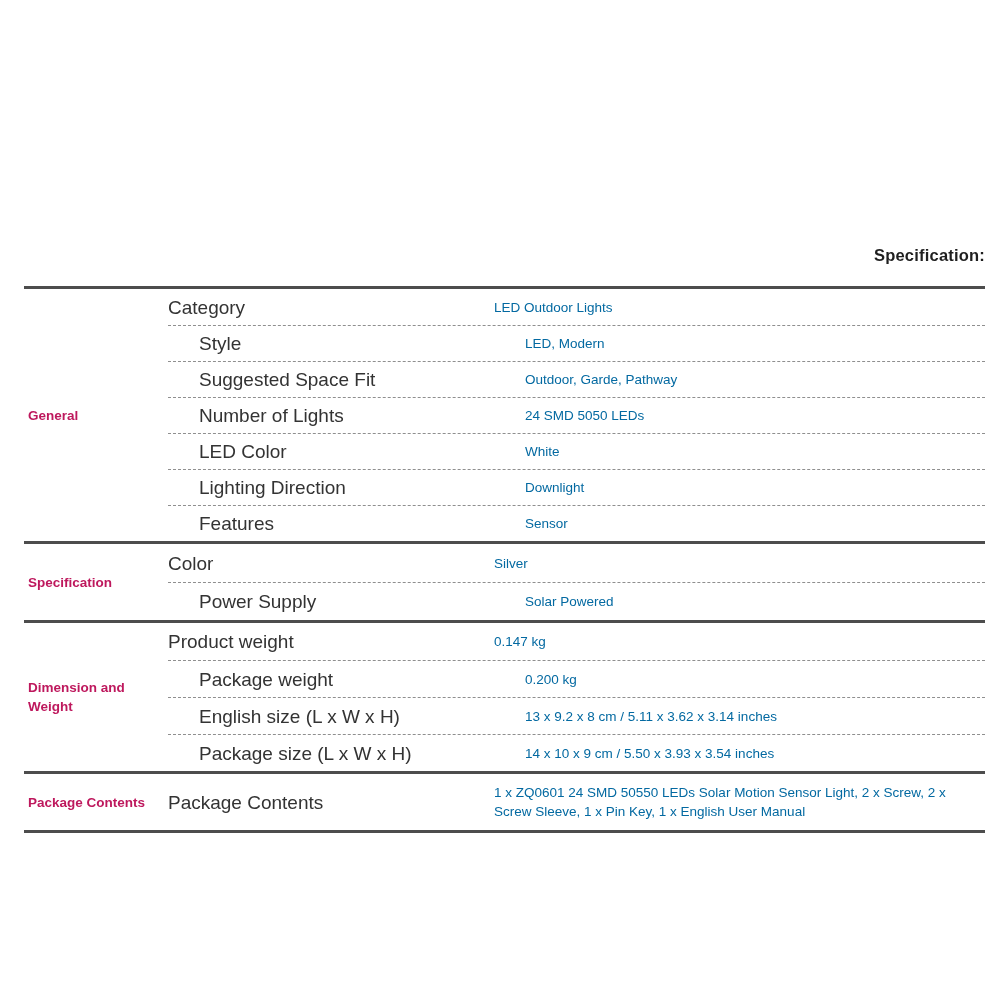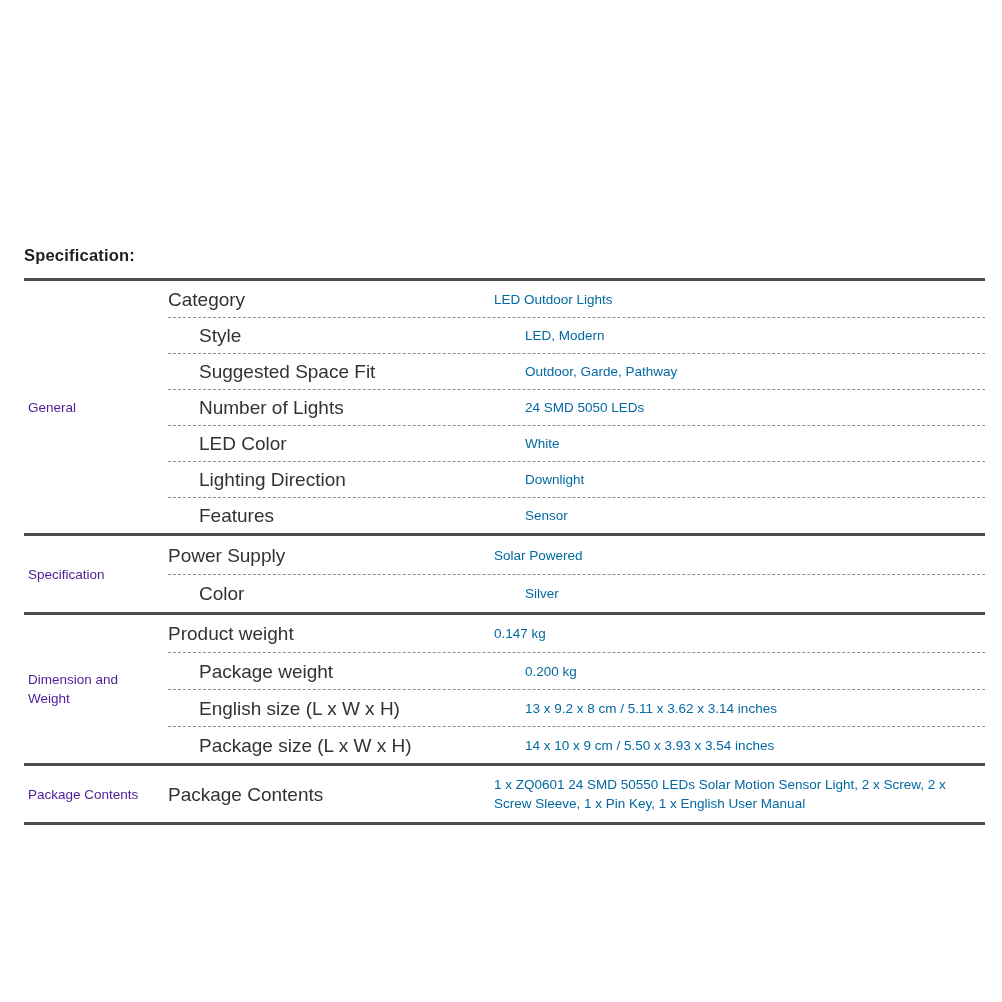--- a/index.html
+++ b/index.html
@@ -12,40 +12,41 @@
   }
   .page {
     width: 1002px; height: 1002px;
     padding: 246px 17px 0 24px;
   }
   .heading {
     font-size: 16.5px;
     font-weight: bold;
     color: #1f1f1f;
     letter-spacing: 0.2px;
-    margin-bottom: 13px;
+    margin-bottom: 21px;
+    text-align: right;
   }
   .spec-table {
     width: 961px;
     border-top: 3px solid #4d4d4d;
     border-bottom: 3px solid #4d4d4d;
   }
   .section {
     display: flex;
     border-top: 3px solid #4d4d4d;
   }
   .section:first-child { border-top: none; }
   .section-name {
     width: 144px;
     flex: 0 0 144px;
     display: flex;
     align-items: center;
-    font-weight: normal;
+    font-weight: bold;
     font-size: 13.5px;
-    color: #4c1d95;
+    color: #be185d;
     padding: 4px 10px 4px 4px;
     line-height: 19px;
   }
   .rows { flex: 1 1 auto; }
   .row {
     display: flex;
     align-items: center;
     min-height: 36px;
   }
   .row + .row { border-top: 1px dashed #8f8f8f; justify-content: flex-end; }
@@ -109,26 +110,26 @@
           <div class="cell-label">Features</div>
           <div class="cell-value">Sensor</div>
         </div>
       </div>
     </div>
 
     <div class="section">
       <div class="section-name">Specification</div>
       <div class="rows rows-spec">
         <div class="row">
+          <div class="cell-label">Color</div>
+          <div class="cell-value">Silver</div>
+        </div>
+        <div class="row">
           <div class="cell-label">Power Supply</div>
           <div class="cell-value">Solar Powered</div>
-        </div>
-        <div class="row">
-          <div class="cell-label">Color</div>
-          <div class="cell-value">Silver</div>
         </div>
       </div>
     </div>
 
     <div class="section">
       <div class="section-name">Dimension and Weight</div>
       <div class="rows rows-dim">
         <div class="row">
           <div class="cell-label">Product weight</div>
           <div class="cell-value">0.147 kg</div>

